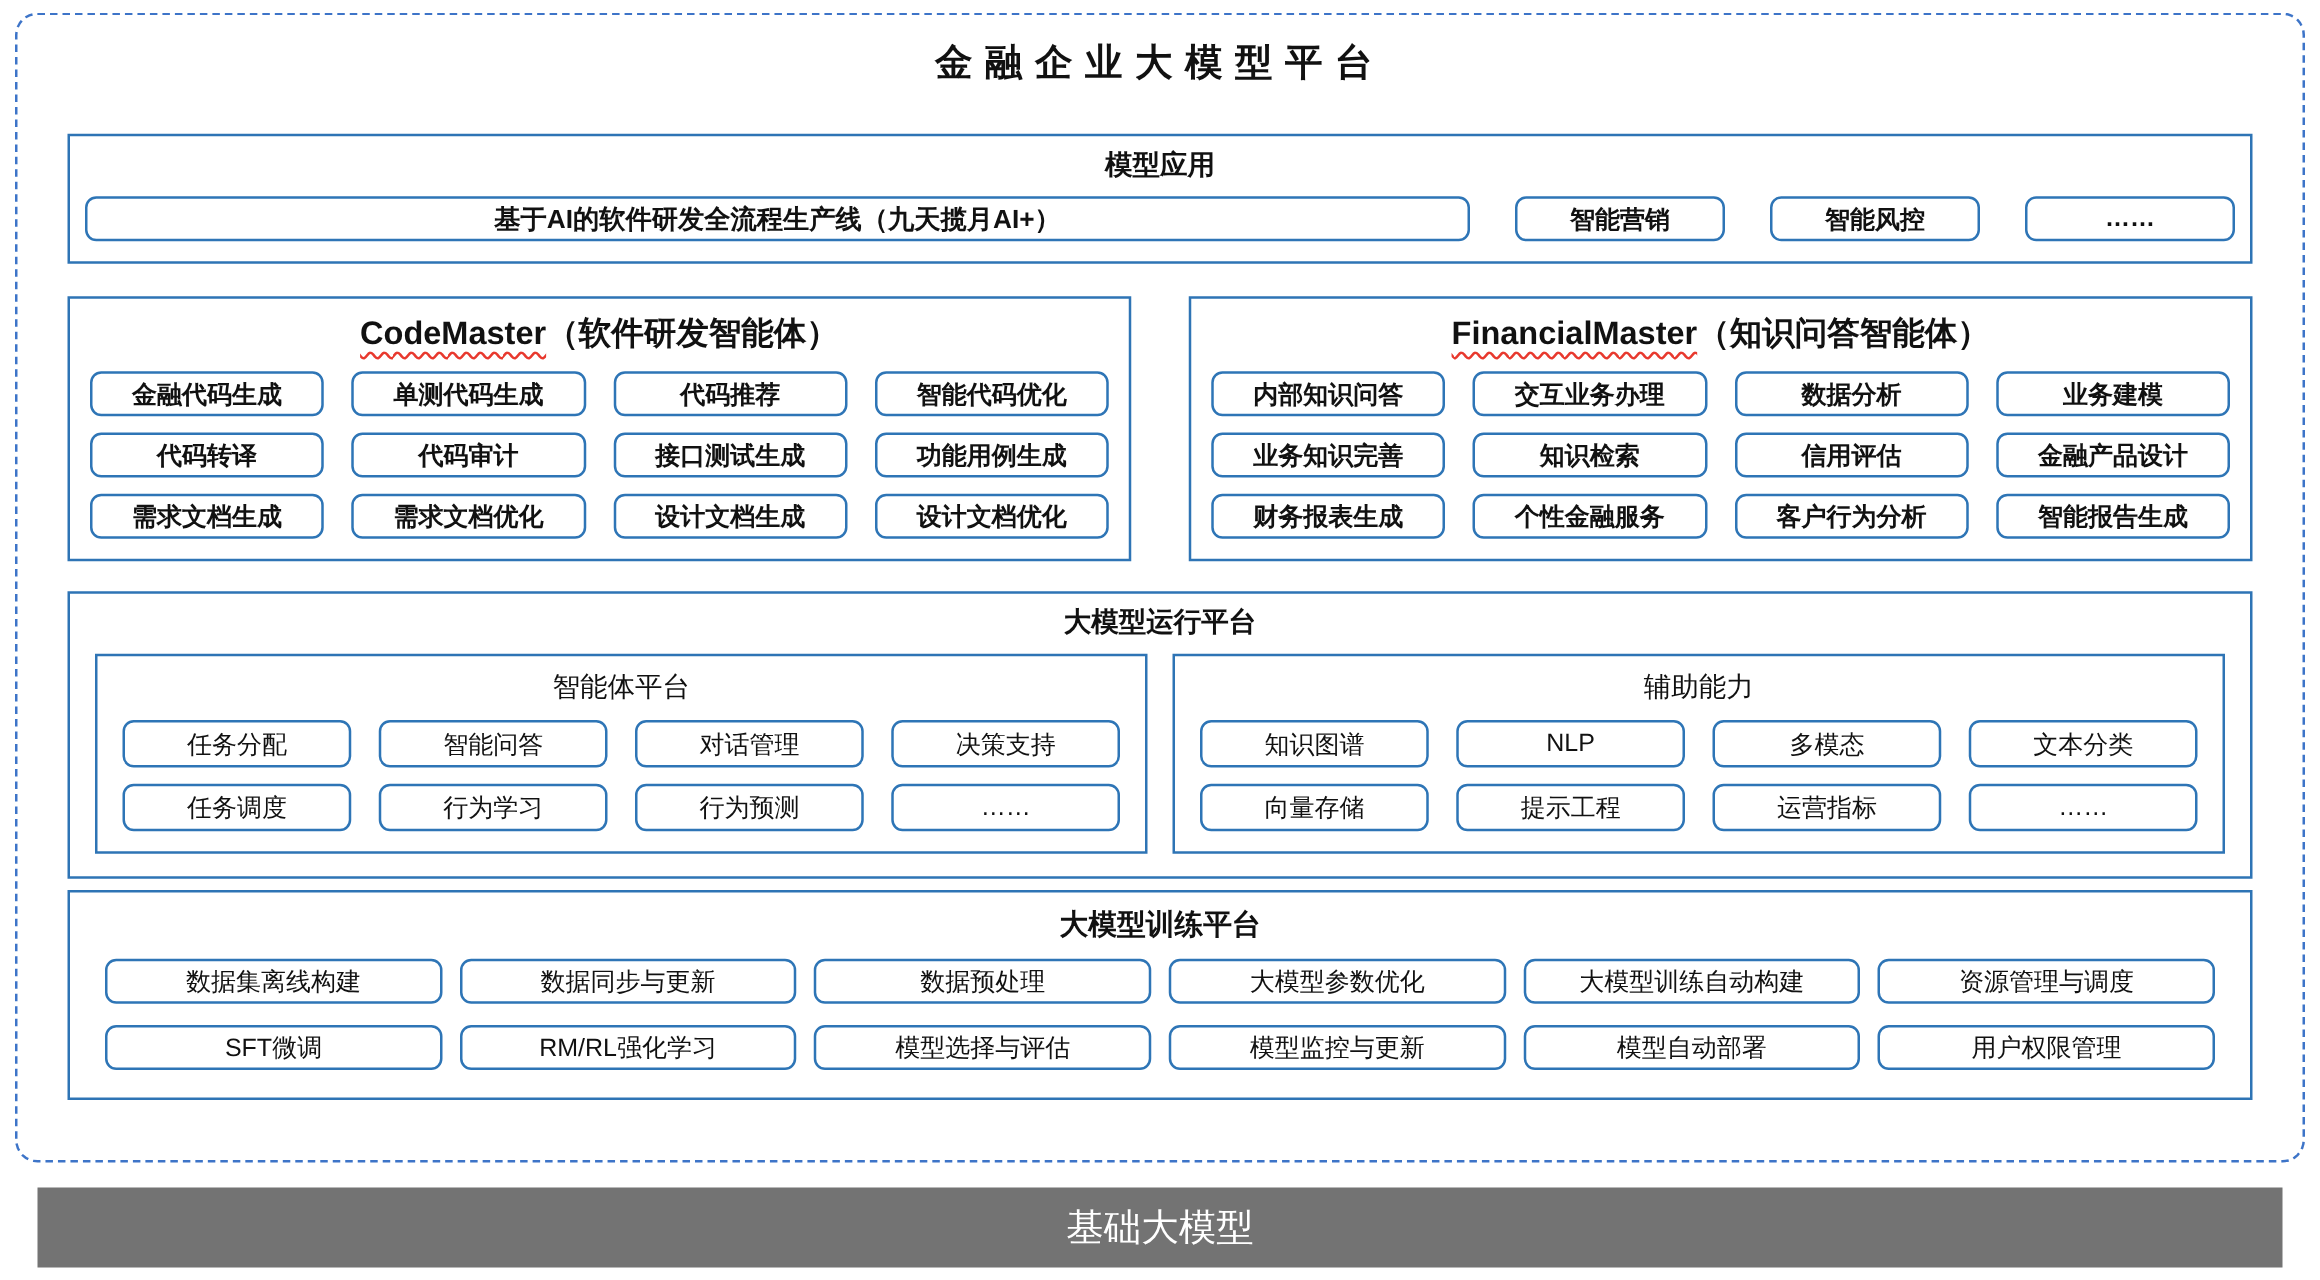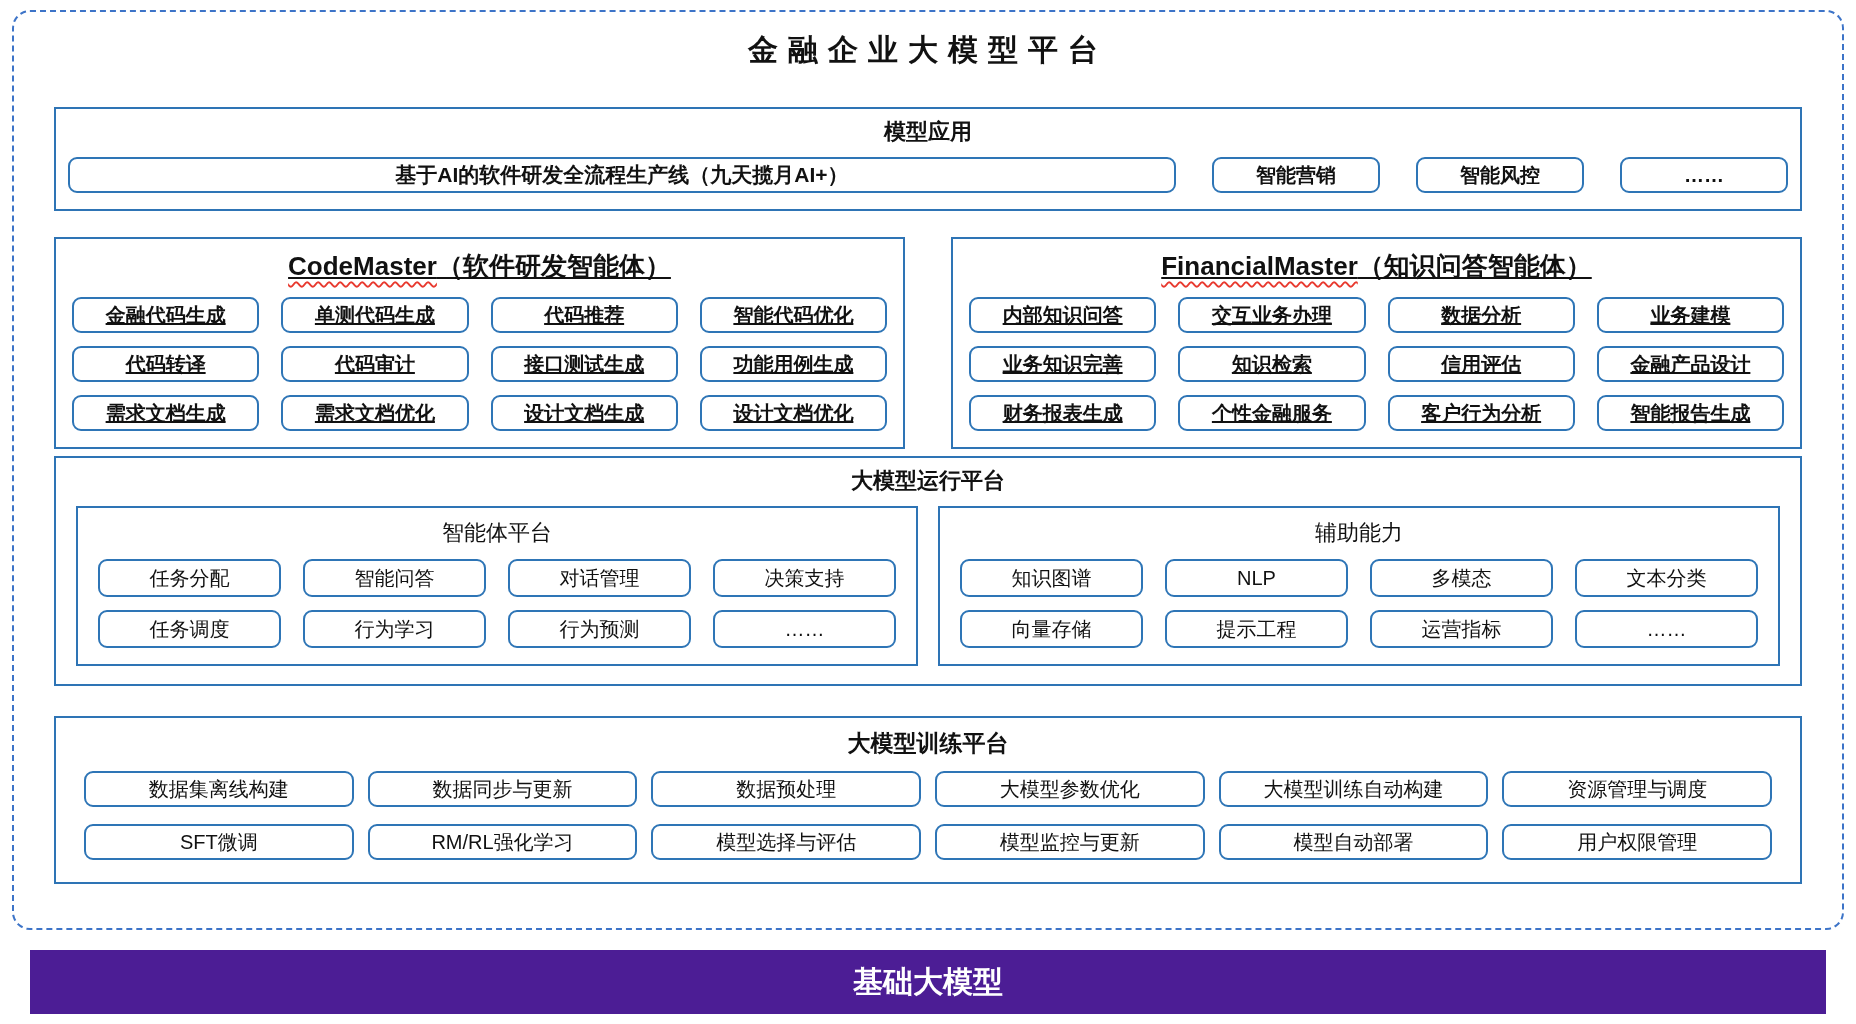--- a/index.html
+++ b/index.html
@@ -21,43 +21,43 @@
          display:flex; align-items:center; justify-content:center;
          height:36px; font-size:20px; white-space:nowrap; }
   .bold { font-weight:700; }
 
   
   .s1-row { display:flex; gap:36px; padding:2px 12px 16px; }
   .s1-big { flex:1 1 60%; font-size:21px; }
   .s1-small { flex:0 0 168px; }
 
   
-  .agents { display:flex; gap:46px; margin-top:26px;text-decoration:underline; }
+  .agents { display:flex; gap:46px; margin-top:26px; }
   .panel { flex:1; border:2px solid #2e74b5; background:#fff; padding:4px 16px 16px; }
   .panel-title { text-align:center; font-size:26px; font-weight:700; margin:6px 0 13px; }
   .squiggle { text-decoration-line:underline; text-decoration-style:wavy;
               text-decoration-color:#e8392e; text-decoration-thickness:2px;
               text-underline-offset:6px; }
   .grid4 { display:grid; grid-template-columns:repeat(4,1fr); gap:13px 22px; }
 
   
-  .runtime { margin-top:7px; padding-bottom:18px; }
+  .runtime { margin-top:24px; padding-bottom:18px; }
   .sub-row { display:flex; gap:20px; padding:2px 20px 0; }
   .subpanel { flex:1; border:2px solid #2e74b5; background:#fff; padding:2px 20px 16px; }
   .subpanel-title { text-align:center; font-size:22px; font-weight:400; margin:8px 0 11px; }
   .subpanel .btn { height:38px; }
 
   
-  .training { margin-top:30px; padding-bottom:22px; }
+  .training { margin-top:9px; padding-bottom:22px; }
   .training .sec-header { font-size:23px; padding:10px 0 12px; }
   .grid6 { display:grid; grid-template-columns:repeat(6,1fr); gap:17px 14px; padding:0 28px; }
 
   
-  .footer-bar { margin:20px 30px 0; height:64px; background:#4c1d95; color:#fff;
-                display:flex; align-items:center; justify-content:center; font-size:30px;font-weight:bold; }
+  .footer-bar { margin:20px 30px 0; height:64px; background:#737373; color:#fff;
+                display:flex; align-items:center; justify-content:center; font-size:30px; }
 </style>
 </head>
 <body>
 
 <div class="frame">
 
   <div class="main-title">金融企业大模型平台</div>
 
   <div class="section">
     <div class="sec-header">模型应用</div>

